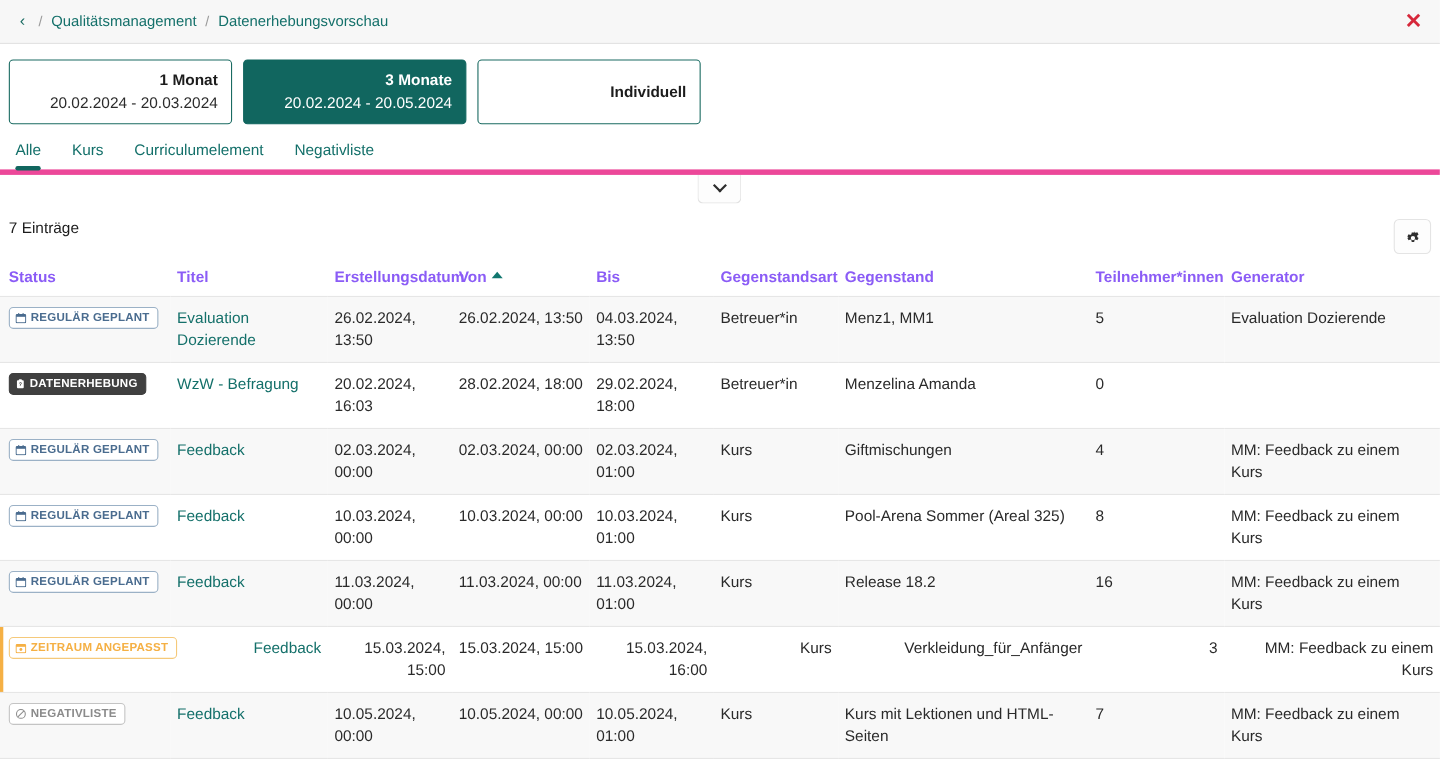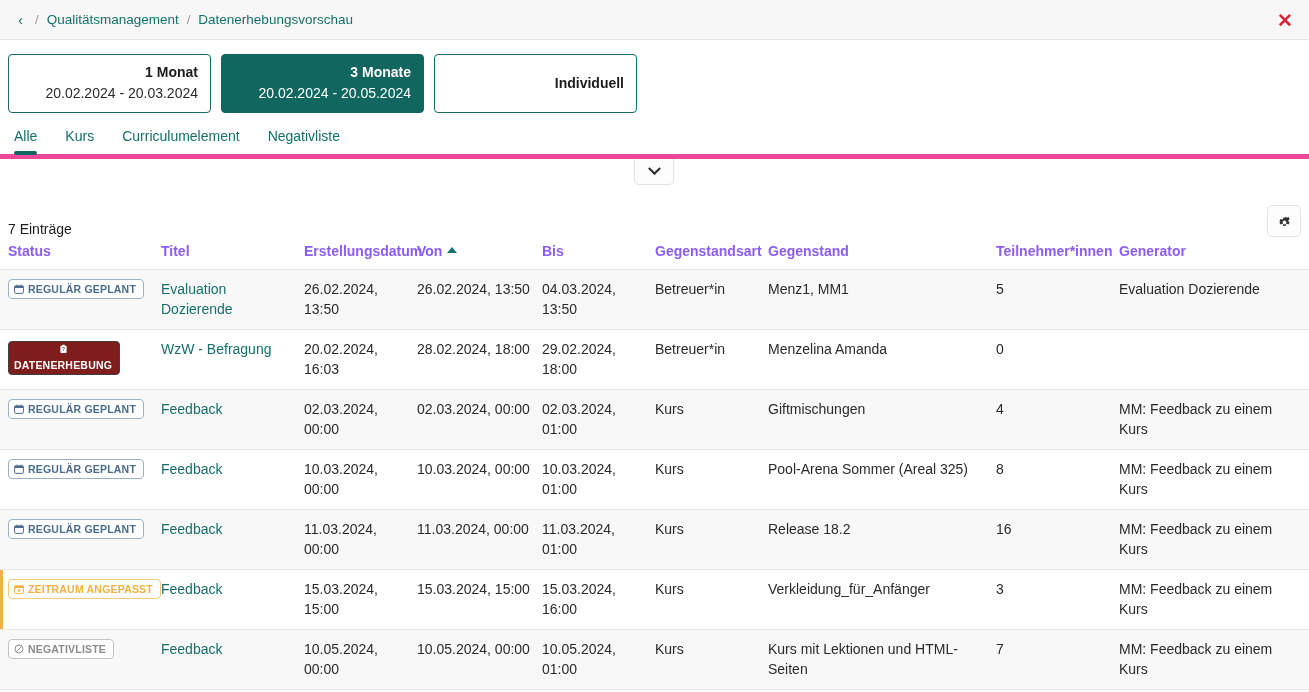--- a/index.html
+++ b/index.html
@@ -136,21 +136,21 @@
   .chev-down {
     width: 9px; height: 9px;
     border-right: 2px solid #2d2d2d;
     border-bottom: 2px solid #2d2d2d;
     transform: rotate(45deg) translate(-2px,-2px);
   }
 
   
   .count-row {
     display: flex;
-    align-items: flex-end;
+    align-items: flex-start;
     justify-content: space-between;
     padding: 6px 8px 0 8px;
     height: 44px;
   }
   .count-text { font-size: 14px; color: #1c1c1c; }
   .gear-btn {
     width: 34px; height: 32px;
     border: 1px solid #e4e4e4;
     border-radius: 5px;
     background: #fdfdfd;
@@ -208,24 +208,24 @@
     border: 1px solid;
     padding: 2px 7px 2px 5px;
     font-size: 10.5px;
     font-weight: bold;
     letter-spacing: 0.2px;
     white-space: nowrap;
     line-height: 14px;
   }
   .badge svg { display: block; flex: none; }
   .badge-blue   { color: #4a6c8f; border-color: #9bb1c6; background: #ffffff; text-align: center; }
-  .badge-dark   { color: #ffffff; border-color: #3f3f3f; background: #7f1d1d; flex-direction: column; }
+  .badge-dark   { color: #ffffff; border-color: #3f3f3f; background: #404040; }
   .badge-orange { color: #f5b044; border-color: #f5c97a; background: #ffffff; }
   .badge-gray   { color: #8b8b8b; border-color: #c4c4c4; background: #ffffff; }
-  .row-accent-orange { box-shadow: inset 3px 0 0 0 #f5b044; }
+  .row-accent-orange { box-shadow: inset 3px 0 0 0 #f5b044; text-align: right; }
 </style>
 </head>
 <body>
 
 <div class="breadcrumb-bar">
   <span class="bc-back">‹</span>
   <span class="bc-sep">/</span>
   <a class="bc-link">Qualitätsmanagement</a>
   <span class="bc-sep">/</span>
   <a class="bc-link">Datenerhebungsvorschau</a>

